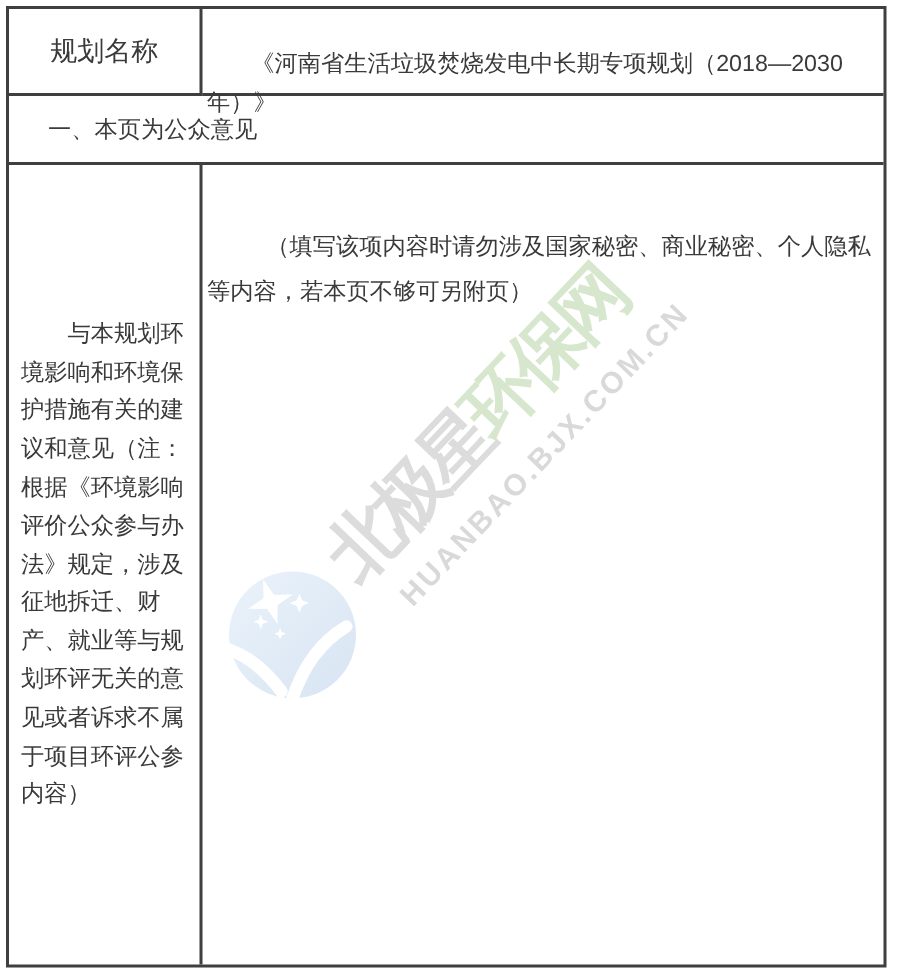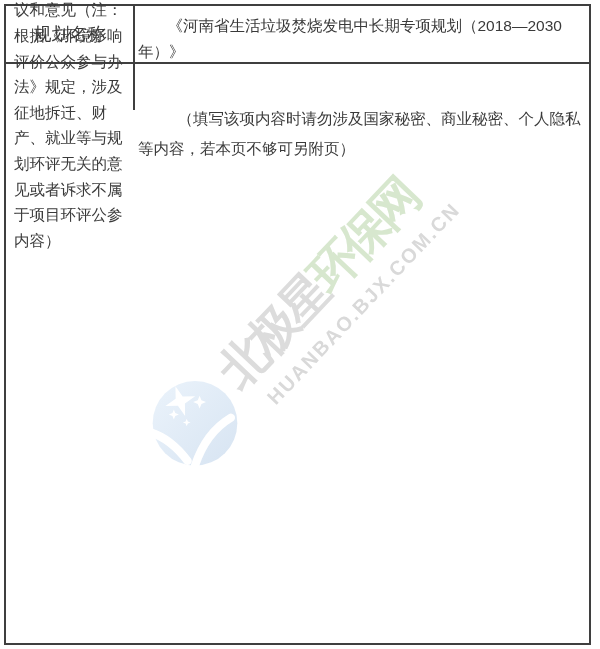--- a/index.html
+++ b/index.html
@@ -40,21 +40,21 @@
     position:absolute;left:4px;top:4px;width:587px;height:641px;
     box-sizing:border-box;border:2px solid var(--border);
     display:grid;grid-template-columns:129px 1fr;grid-template-rows:58px 46px 1fr;
     background:transparent;
   }
   .cell{box-sizing:border-box;min-width:0;min-height:0;}
   .b-r{border-right:2px solid var(--border);}
   .b-b{border-bottom:2px solid var(--border);}
 
   .plan-label-cell{display:flex;align-items:center;justify-content:center;font-size:18px;}
-  .plan-value-cell{padding:7px 2px 0 3px;font-size:15.5px;line-height:26px;}
+  .plan-value-cell{padding:7px 2px 0 3px;font-size:15.5px;line-height:26px;margin-top:17px;}
   .plan-value-cell .txt{text-indent:1.9em;white-space:pre-line;word-break:keep-all;}
 
   .section-cell{grid-column:1 / 3;display:flex;align-items:center;padding-left:26px;font-size:15.5px;}
 
   .opinion-label-cell{display:flex;flex-direction:column;justify-content:center;padding:0 8px;font-size:15.5px;line-height:25.6px;font-family:Liberation Serif, serif;}
   .opinion-label-cell .txt{text-indent:2em;white-space:pre-line;word-break:keep-all;}
 
   .opinion-body-cell{display:flex;flex-direction:column;padding:40px 2px 12px 3px;font-size:15.5px;line-height:30px;}
   .opinion-body-cell .txt{text-indent:2.55em;white-space:pre-line;word-break:keep-all;}
   .blank-area{flex:1;}
@@ -90,20 +90,23 @@
 
     <div class="cell b-r b-b plan-label-cell">
       <span>规划名称</span>
     </div>
 
     <div class="cell b-b plan-value-cell">
       <div class="txt">《河南省生活垃圾焚烧发电中长期专项规划（2018—2030
 年）》</div>
     </div>
 
+    <div class="cell b-b section-cell">
+      <span>一、本页为公众意见</span>
+    </div>
 
     <div class="cell b-r opinion-label-cell">
       <div class="txt">与本规划环
 境影响和环境保
 护措施有关的建
 议和意见（注：
 根据《环境影响
 评价公众参与办
 法》规定，涉及
 征地拆迁、财

